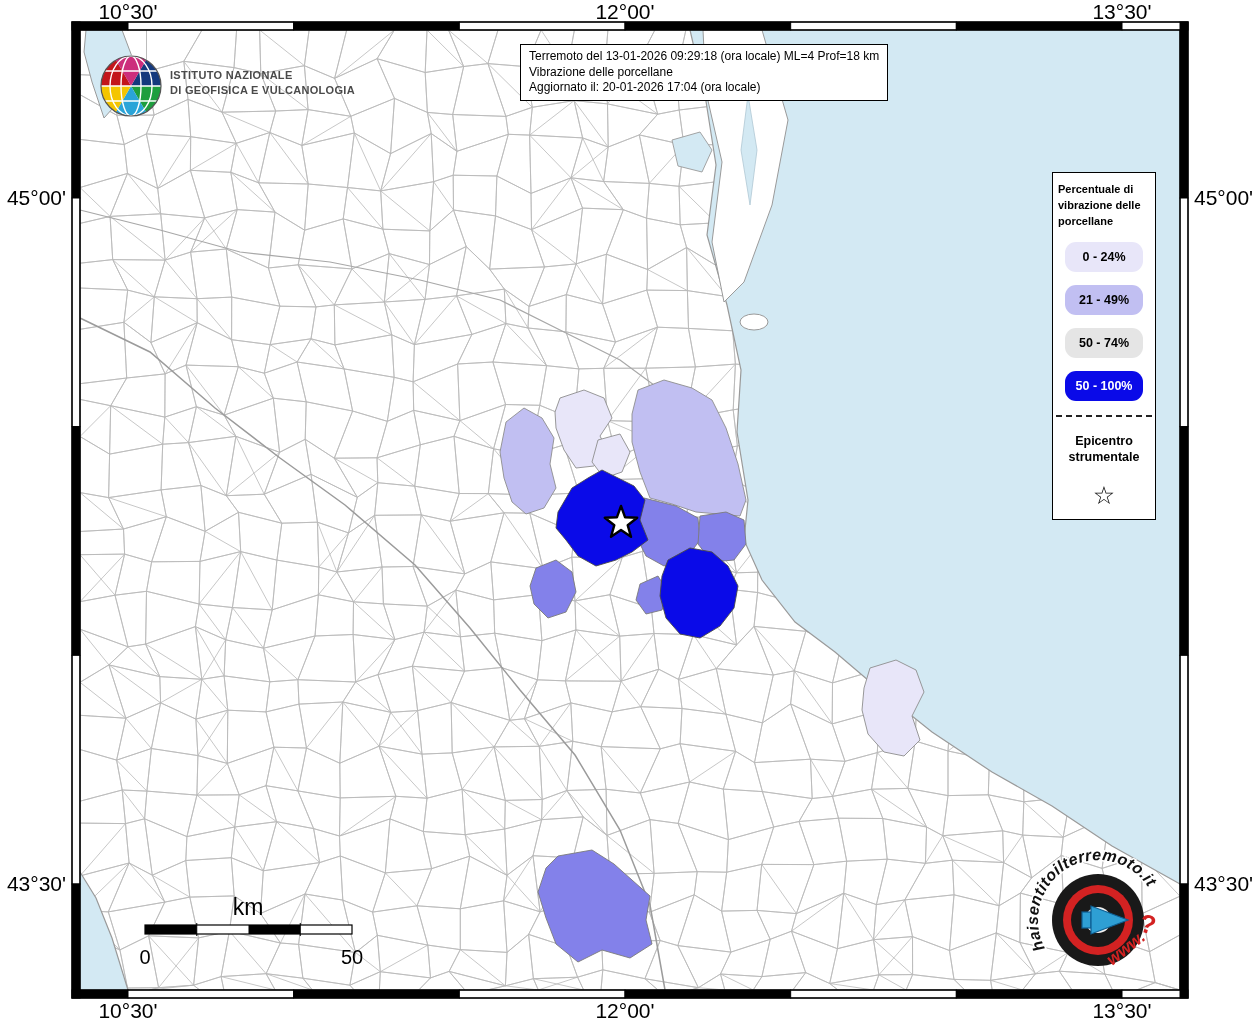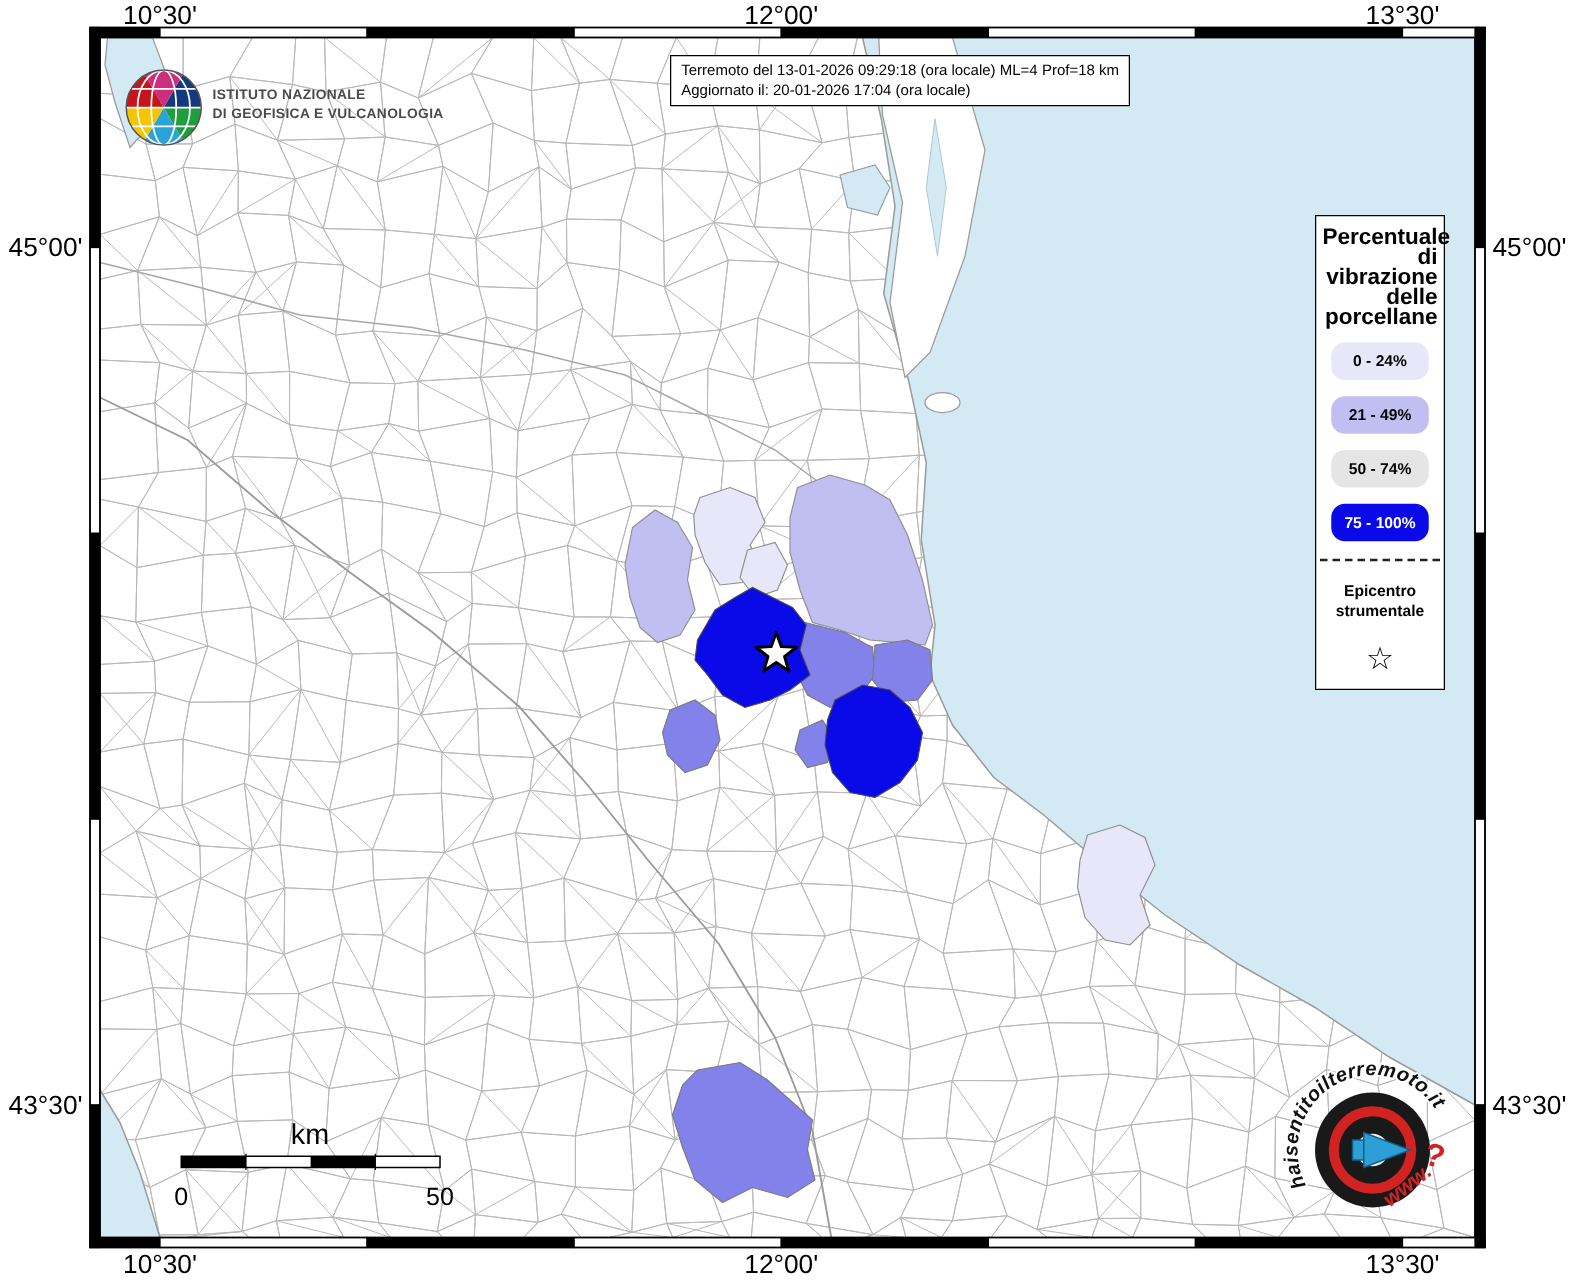--- a/index.html
+++ b/index.html
@@ -1,26 +1,26 @@
 <!DOCTYPE html>
 <html><head>
 <meta charset="utf-8">
 <style>
   html,body{margin:0;padding:0;background:#fff;}
   .canvas{position:relative;width:1255px;height:1024px;background:#fff;overflow:hidden;
           font-family:"Liberation Sans",sans-serif;}
   svg{position:absolute;left:0;top:0;}
   svg text{font-family:"Liberation Sans",sans-serif;}
 
-  .info-box{position:absolute;left:536px;top:44px;background:#fff;border:1px solid #000;
+  .info-box{position:absolute;left:520px;top:44px;background:#fff;border:1px solid #000;
             padding:4px 8px;font-size:12px;line-height:15.5px;color:#000;white-space:nowrap;z-index:5;}
 
   .legend-box{position:absolute;left:1052px;top:172px;width:102px;background:#fff;
               border:1.5px solid #000;z-index:5;padding:6px 0 10px;}
-  .legend-title{font-weight:bold;font-size:18px;text-align:right;line-height:16px;margin:2px 5px 2px;}
+  .legend-title{font-weight:bold;font-size:11px;text-align:left;line-height:16px;margin:2px 5px 2px;}
   .legend-swatch{width:78px;height:30px;margin:13px auto 0;display:flex;align-items:center;
                  justify-content:center;font-weight:bold;font-size:12.5px;color:#000;border-radius:11px;}
   .sw0{background:#e8e6f9}
   .sw1{background:#c1bff2}
   .sw2{background:#e5e5e5}
   .sw3{background:#0a0ae8;color:#fff}
   .legend-sep{border:0;border-top:2px dashed #222;margin:14px 3px 8px;}
   .legend-epi{font-weight:bold;font-size:12.5px;text-align:center;line-height:16px;margin:16px 4px;}
   .legend-star{text-align:center;font-size:25px;line-height:28px;margin-top:3px;color:#000;}
 </style>
@@ -162,35 +162,36 @@
     <text x="1122" y="1018" text-anchor="middle">13°30'</text>
     <text x="66" y="205" text-anchor="end">45°00'</text>
     <text x="66" y="891" text-anchor="end">43°30'</text>
     <text x="1194" y="205" text-anchor="start">45°00'</text>
     <text x="1194" y="891" text-anchor="start">43°30'</text>
   </g>
 </svg>
 
 <div class="info-box">
   <div>Terremoto del 13-01-2026 09:29:18 (ora locale) ML=4 Prof=18 km</div>
+  <div>Vibrazione delle porcellane</div>
   <div>Aggiornato il: 20-01-2026 17:04 (ora locale)</div>
 </div>
 
 <div class="legend-box">
   <div class="legend-title">Percentuale di vibrazione delle porcellane</div>
   <div class="legend-swatch sw0">
     <span>0 - 24%</span>
   </div>
   <div class="legend-swatch sw1">
     <span>21 - 49%</span>
   </div>
   <div class="legend-swatch sw2">
     <span>50 - 74%</span>
   </div>
   <div class="legend-swatch sw3">
-    <span>75 - 100%</span>
+    <span>50 - 100%</span>
   </div>
   <hr class="legend-sep">
   <div class="legend-epi">Epicentro strumentale</div>
   <div class="legend-star">☆</div>
 </div>
 
 </div>
 
 </body></html>

